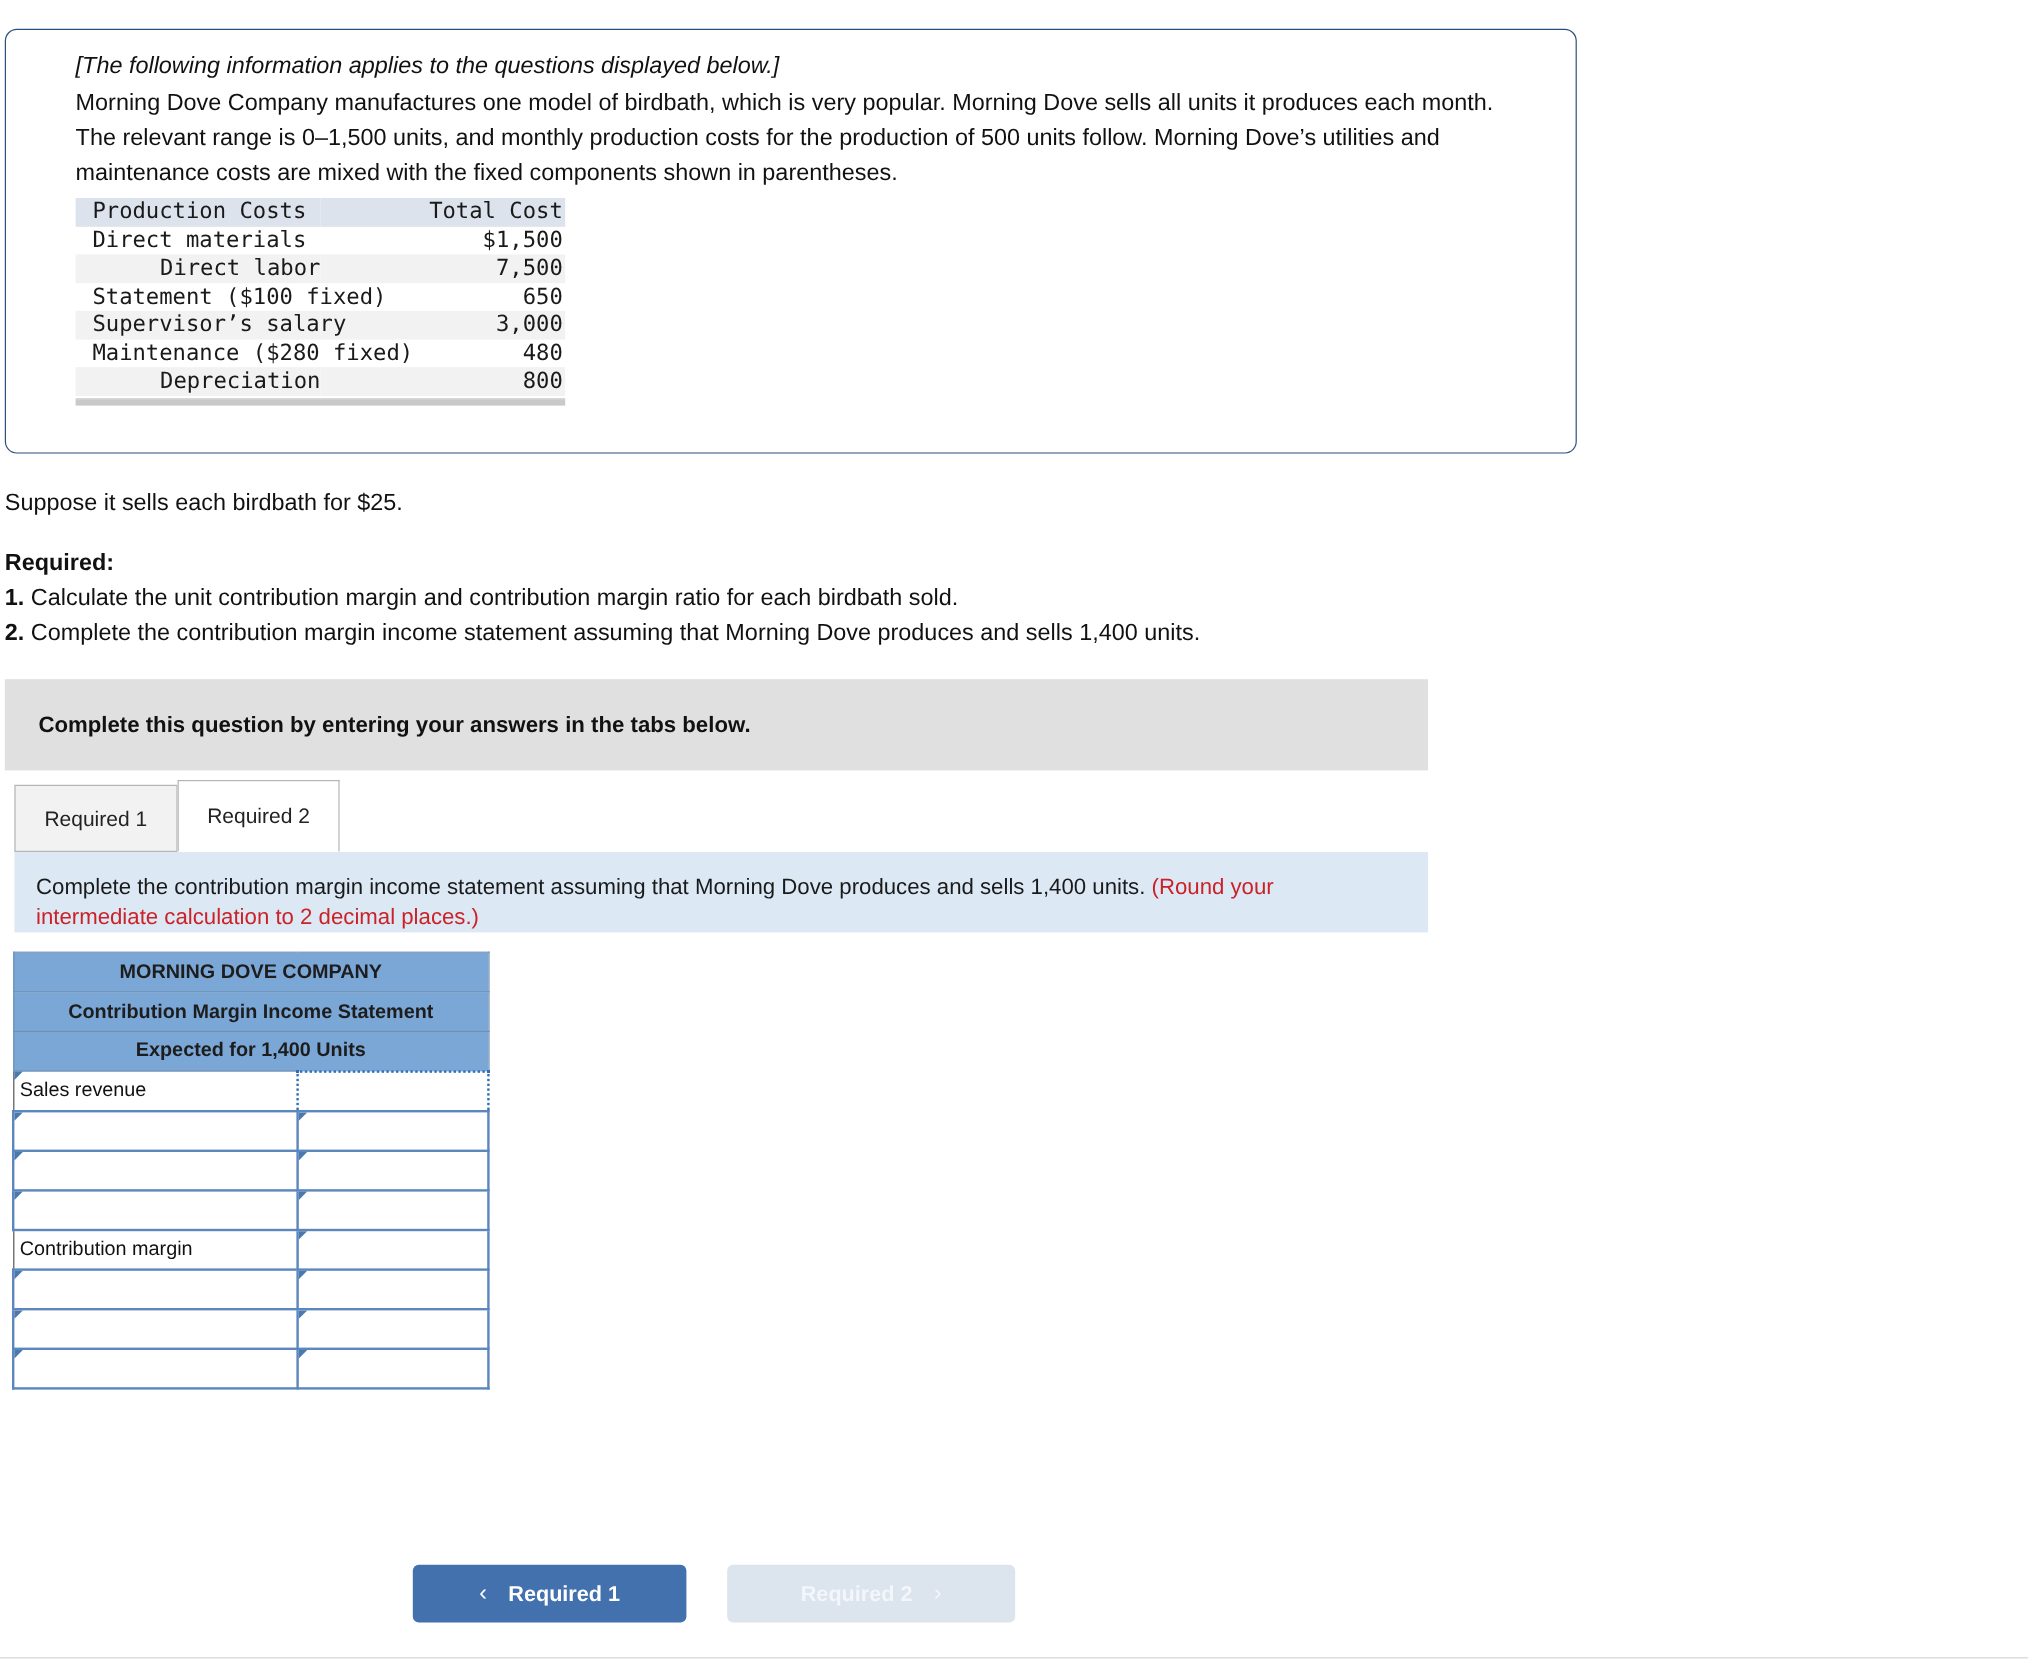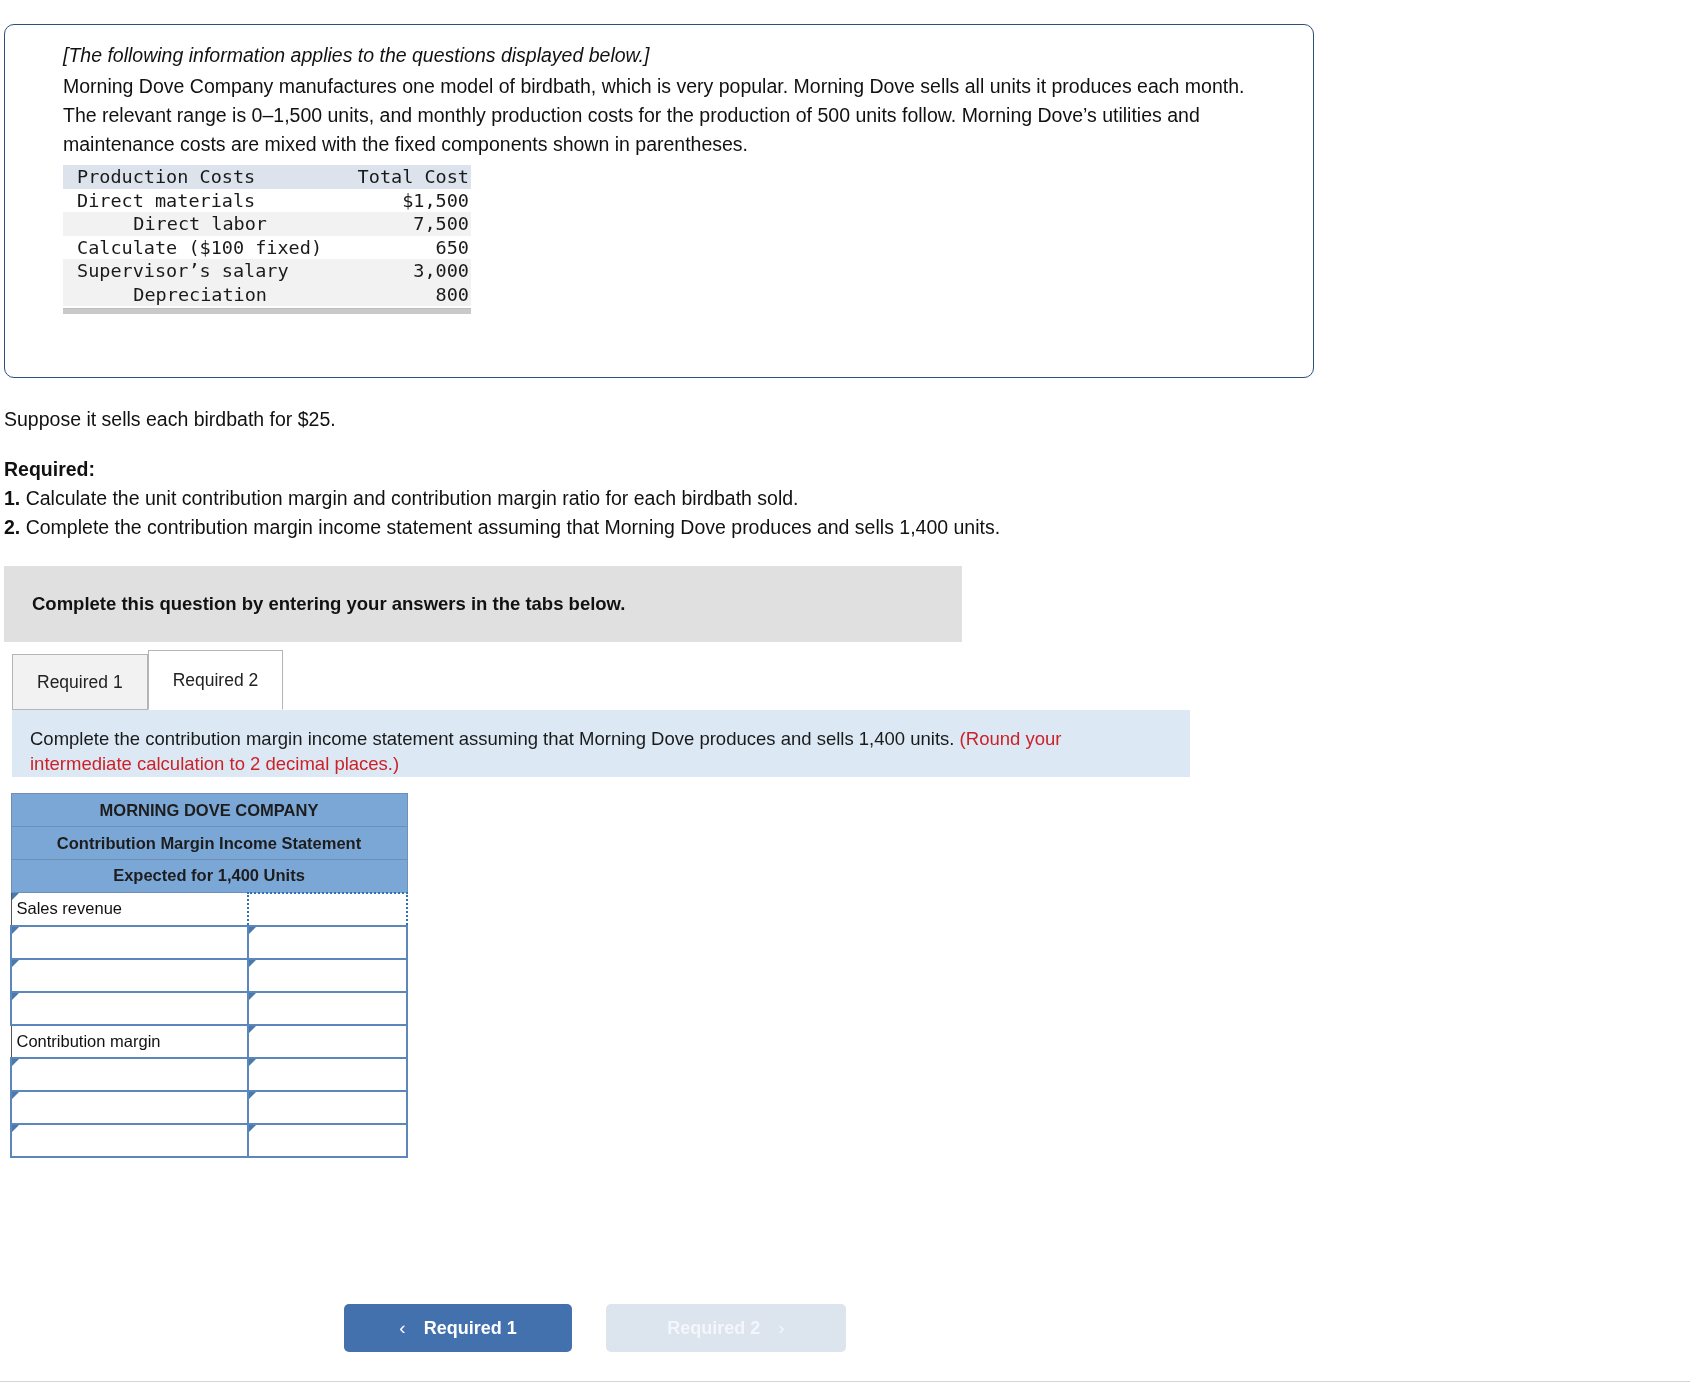--- a/index.html
+++ b/index.html
@@ -80,21 +80,21 @@
   #suppose { top: 405px; }
   #required-block { top: 455px; }
   #required-block .req-hd { font-weight: bold; }
   #required-block .req-num { font-weight: bold; }
   #required-block div { margin-bottom: 1px; }
 
   
   .grey-banner {
     position: absolute;
     left: 4px; top: 566px;
-    width: 958px; height: 76px;
+    width: 1186px; height: 76px;
     background: #e0e0e0;
     display: flex; align-items: center;
   }
   .grey-banner span {
     margin-left: 28px;
     font-size: 18.5px;
     font-weight: bold;
     color: #111;
   }
 
@@ -228,26 +228,30 @@
         </tr>
         <tr>
           <td class="lbl">Direct materials</td>
           <td class="val">$1,500</td>
         </tr>
         <tr class="alt">
           <td class="lbl">Direct labor</td>
           <td class="val">7,500</td>
         </tr>
         <tr>
-          <td class="lbl">Calculate ($100 fixed)</td>
+          <td class="lbl">Statement ($100 fixed)</td>
           <td class="val">650</td>
         </tr>
         <tr class="alt">
           <td class="lbl">Supervisor’s salary</td>
           <td class="val">3,000</td>
+        </tr>
+        <tr>
+          <td class="lbl">Maintenance ($280 fixed)</td>
+          <td class="val">480</td>
         </tr>
         <tr class="alt">
           <td class="lbl">Depreciation</td>
           <td class="val">800</td>
         </tr>
       </tbody>
         </table>
       <div class="pc-scroll">
         <div class="pc-scroll-thumb"></div>
       </div>

